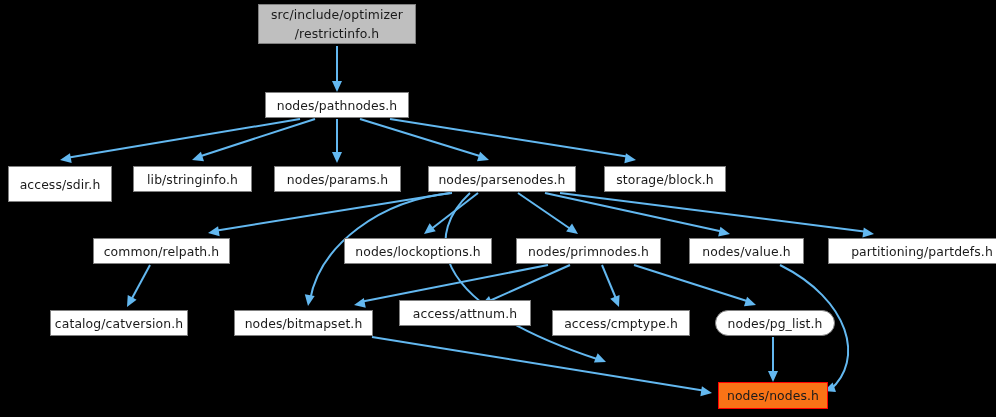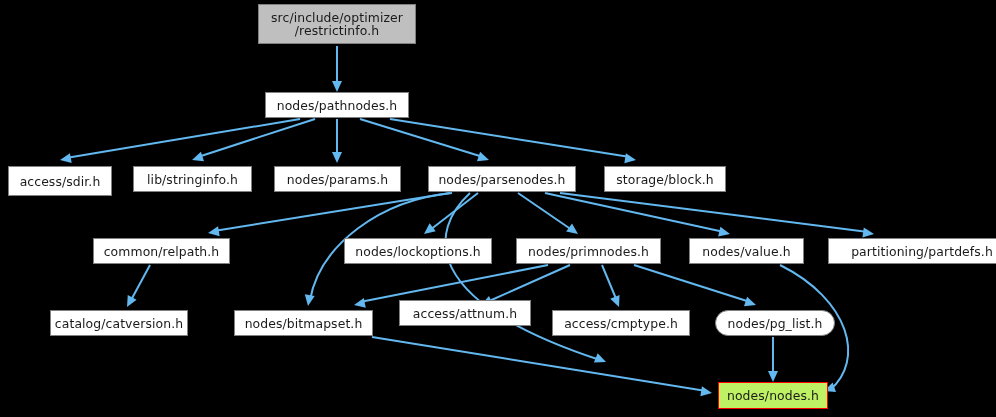--- a/index.html
+++ b/index.html
@@ -27,31 +27,31 @@
     position: absolute;
     box-sizing: border-box;
     display: flex;
     align-items: center;
     justify-content: center;
     text-align: center;
     background: #ffffff;
     border: 1px solid #808080;
     color: #1a1a1a;
     font-size: 12.4px;
-    line-height: 13px;
+    line-height: 19px;
     letter-spacing: 0.1px;
     white-space: pre-line;
     z-index: 2;
   }
   .node.root {
     background: #bfbfbf;
     border: 1px solid #808080;
   }
   .node.highlight {
-    background: #bef264;
+    background: #f97316;
     border: 1.6px solid #ff0000;
   }
 </style>
 </head>
 <body>
 
 <div id="graph-root" style="background: rgb(0, 0, 0);">
   <svg id="edge-layer" viewBox="0 0 996 417" width="996" height="417" xmlns="http://www.w3.org/2000/svg">
       <path d="M 337,46 L 337,86" fill="none" stroke="#63b8f0" stroke-width="2"></path>
       <polygon points="0,0 -11,-5 -11,5" fill="#63b8f0" transform="translate(337,92) rotate(90)"></polygon>
@@ -92,21 +92,21 @@
       <path d="M 780,265 C 850,300 865,360 830,390" fill="none" stroke="#63b8f0" stroke-width="2"></path>
       <polygon points="0,0 -11,-5 -11,5" fill="#63b8f0" transform="translate(824,391) rotate(160)"></polygon>
       <path d="M 372,337 L 706,391" fill="none" stroke="#63b8f0" stroke-width="2"></path>
       <polygon points="0,0 -11,-5 -11,5" fill="#63b8f0" transform="translate(712,393) rotate(9)"></polygon>
       <path d="M 773,337 L 773,376" fill="none" stroke="#63b8f0" stroke-width="2"></path>
       <polygon points="0,0 -11,-5 -11,5" fill="#63b8f0" transform="translate(773,382) rotate(90)"></polygon>
     </svg>
 <div class="node root" style="left: 258px; top: 4px; width: 158px; height: 40px;"><span>src/include/optimizer
 /restrictinfo.h</span></div>
     <div class="node" style="left: 265px; top: 92px; width: 144px; height: 26px;"><span>nodes/pathnodes.h</span></div>
-    <div class="node" style="left: 8px; top: 166px; width: 104px; height: 30px;"><span>access/sdir.h</span></div>
+    <div class="node" style="left: 8px; top: 166px; width: 104px; height: 36px;"><span>access/sdir.h</span></div>
     <div class="node" style="left: 133px; top: 166px; width: 119px; height: 26px;"><span>lib/stringinfo.h</span></div>
     <div class="node" style="left: 274px; top: 166px; width: 127px; height: 26px;"><span>nodes/params.h</span></div>
     <div class="node" style="left: 428px; top: 166px; width: 148px; height: 26px;"><span>nodes/parsenodes.h</span></div>
     <div class="node" style="left: 604px; top: 166px; width: 122px; height: 26px;"><span>storage/block.h</span></div>
     <div class="node" style="left: 93px; top: 238px; width: 137px; height: 26px;"><span>common/relpath.h</span></div>
     <div class="node" style="left: 344px; top: 238px; width: 148px; height: 26px;"><span>nodes/lockoptions.h</span></div>
     <div class="node" style="left: 516px; top: 238px; width: 145px; height: 26px;"><span>nodes/primnodes.h</span></div>
     <div class="node" style="left: 689px; top: 238px; width: 115px; height: 26px;"><span>nodes/value.h</span></div>
     <div class="node" style="left: 828px; top: 238px; width: 188px; height: 26px;"><span>partitioning/partdefs.h</span></div>
     <div class="node" style="left: 50px; top: 310px; width: 138px; height: 26px;"><span>catalog/catversion.h</span></div>

